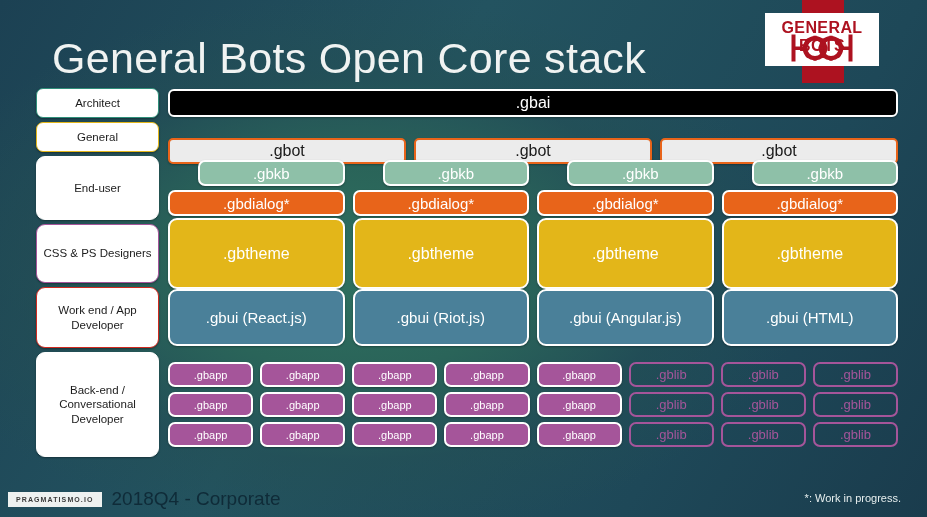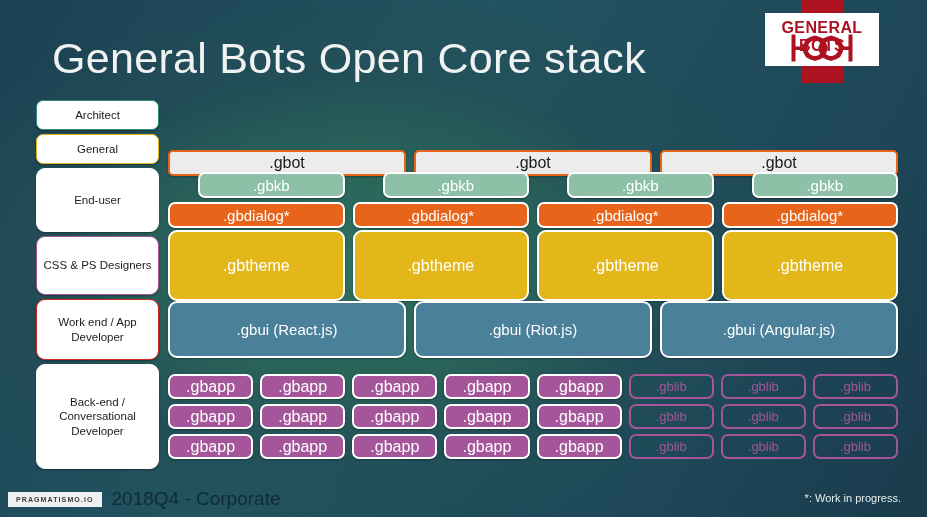--- a/index.html
+++ b/index.html
@@ -75,21 +75,21 @@
     left: 0;
     top: 20px;
     width: 114px;
     height: 30px;
   }
 
   
   #stack {
     position: absolute;
     left: 36px;
-    top: 100px;
+    top: 88px;
     width: 862px;
   }
   .row {
     display: flex;
     align-items: stretch;
     margin-bottom: 4px;
   }
 
   
   .role {
@@ -176,21 +176,21 @@
   }
   .chip.gbui {
     background: #4a8099;
     height: 57px;
     font-size: 15px;
     border-radius: 9px;
   }
   .chip.gbapp {
     background: #a5559a;
     height: 25px;
-    font-size: 16px;
+    font-size: 11px;
     border-radius: 7px;
   }
   .chip.gblib {
     background: transparent;
     border-color: #a5559a;
     color: #a5559a;
     height: 25px;
     font-size: 13px;
     border-radius: 7px;
     box-shadow: none;
@@ -300,20 +300,25 @@
           </g>
         </svg>
       </div>
     </div>
   </div>
 
   <div id="stack">
 
     <div class="row r-architect">
       <div class="role b-teal">Architect</div>
+      <div class="bars">
+        <div class="barline">
+          <div class="chip gbai">.gbai</div>
+        </div>
+      </div>
     </div>
 
     <div class="row r-product">
       <div class="role b-gold">General</div>
       <div class="bars">
         <div class="barline">
           <div class="chip gbot">.gbot</div>
           <div class="chip gbot">.gbot</div>
           <div class="chip gbot">.gbot</div>
         </div>
@@ -350,20 +355,21 @@
       </div>
     </div>
 
     <div class="row r-frontend">
       <div class="role b-red">Work end / App Developer</div>
       <div class="bars">
         <div class="barline">
           <div class="chip gbui">.gbui (React.js)</div>
           <div class="chip gbui">.gbui (Riot.js)</div>
           <div class="chip gbui">.gbui (Angular.js)</div>
+          <div class="chip gbui">.gbui (HTML)</div>
         </div>
       </div>
     </div>
 
     <div class="row r-backend">
       <div class="role b-white">Back-end / Conversational Developer</div>
       <div class="bars">
         <div class="microgrid">
           <div class="microrow">
             <div class="chip gbapp">.gbapp</div>

